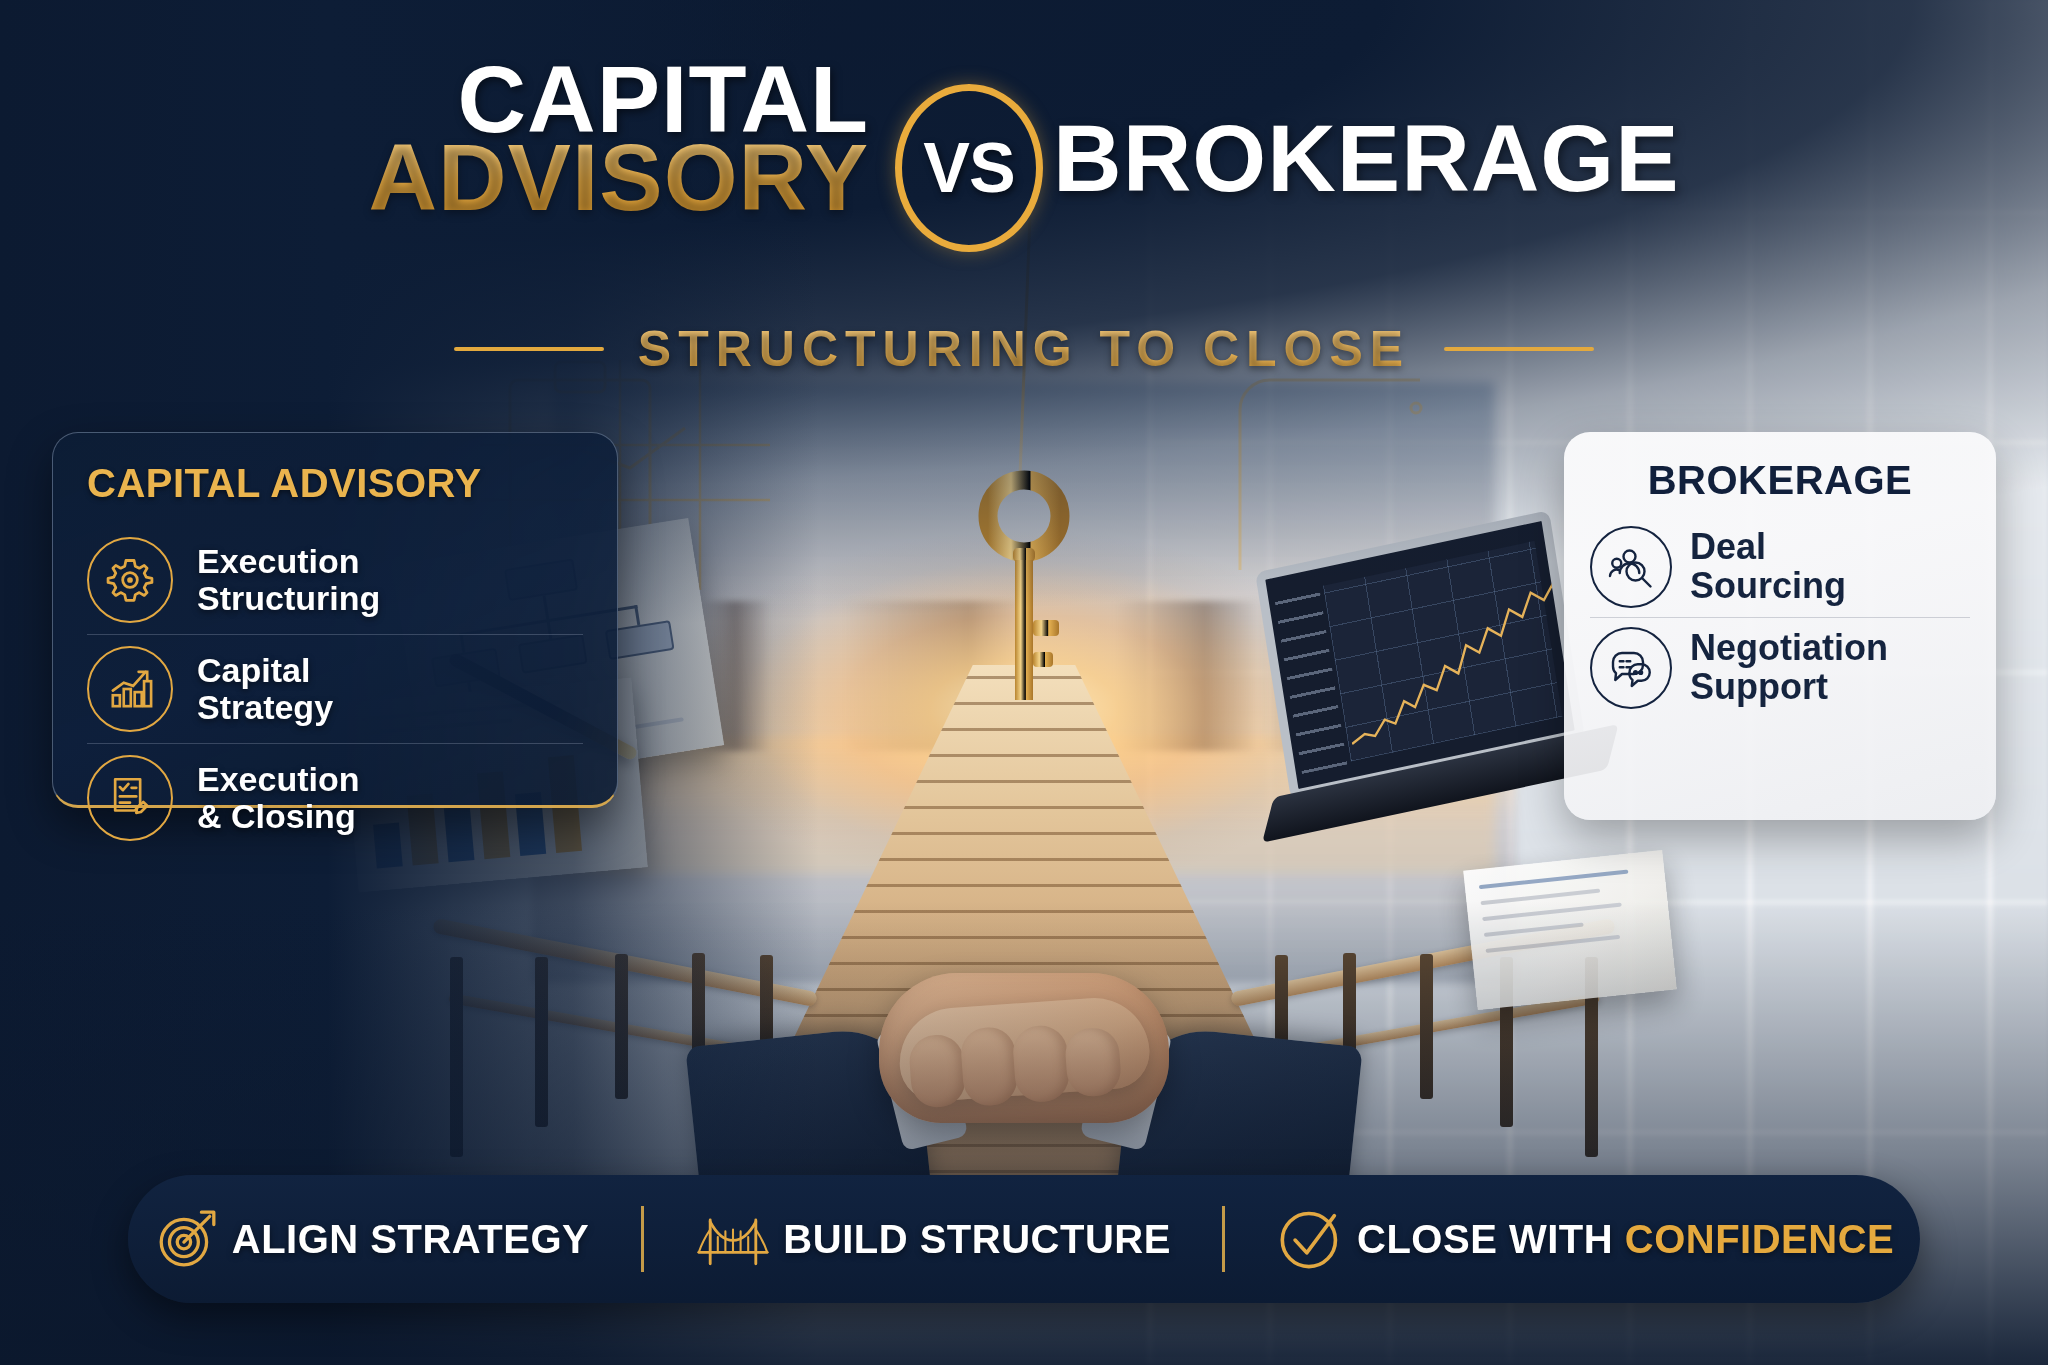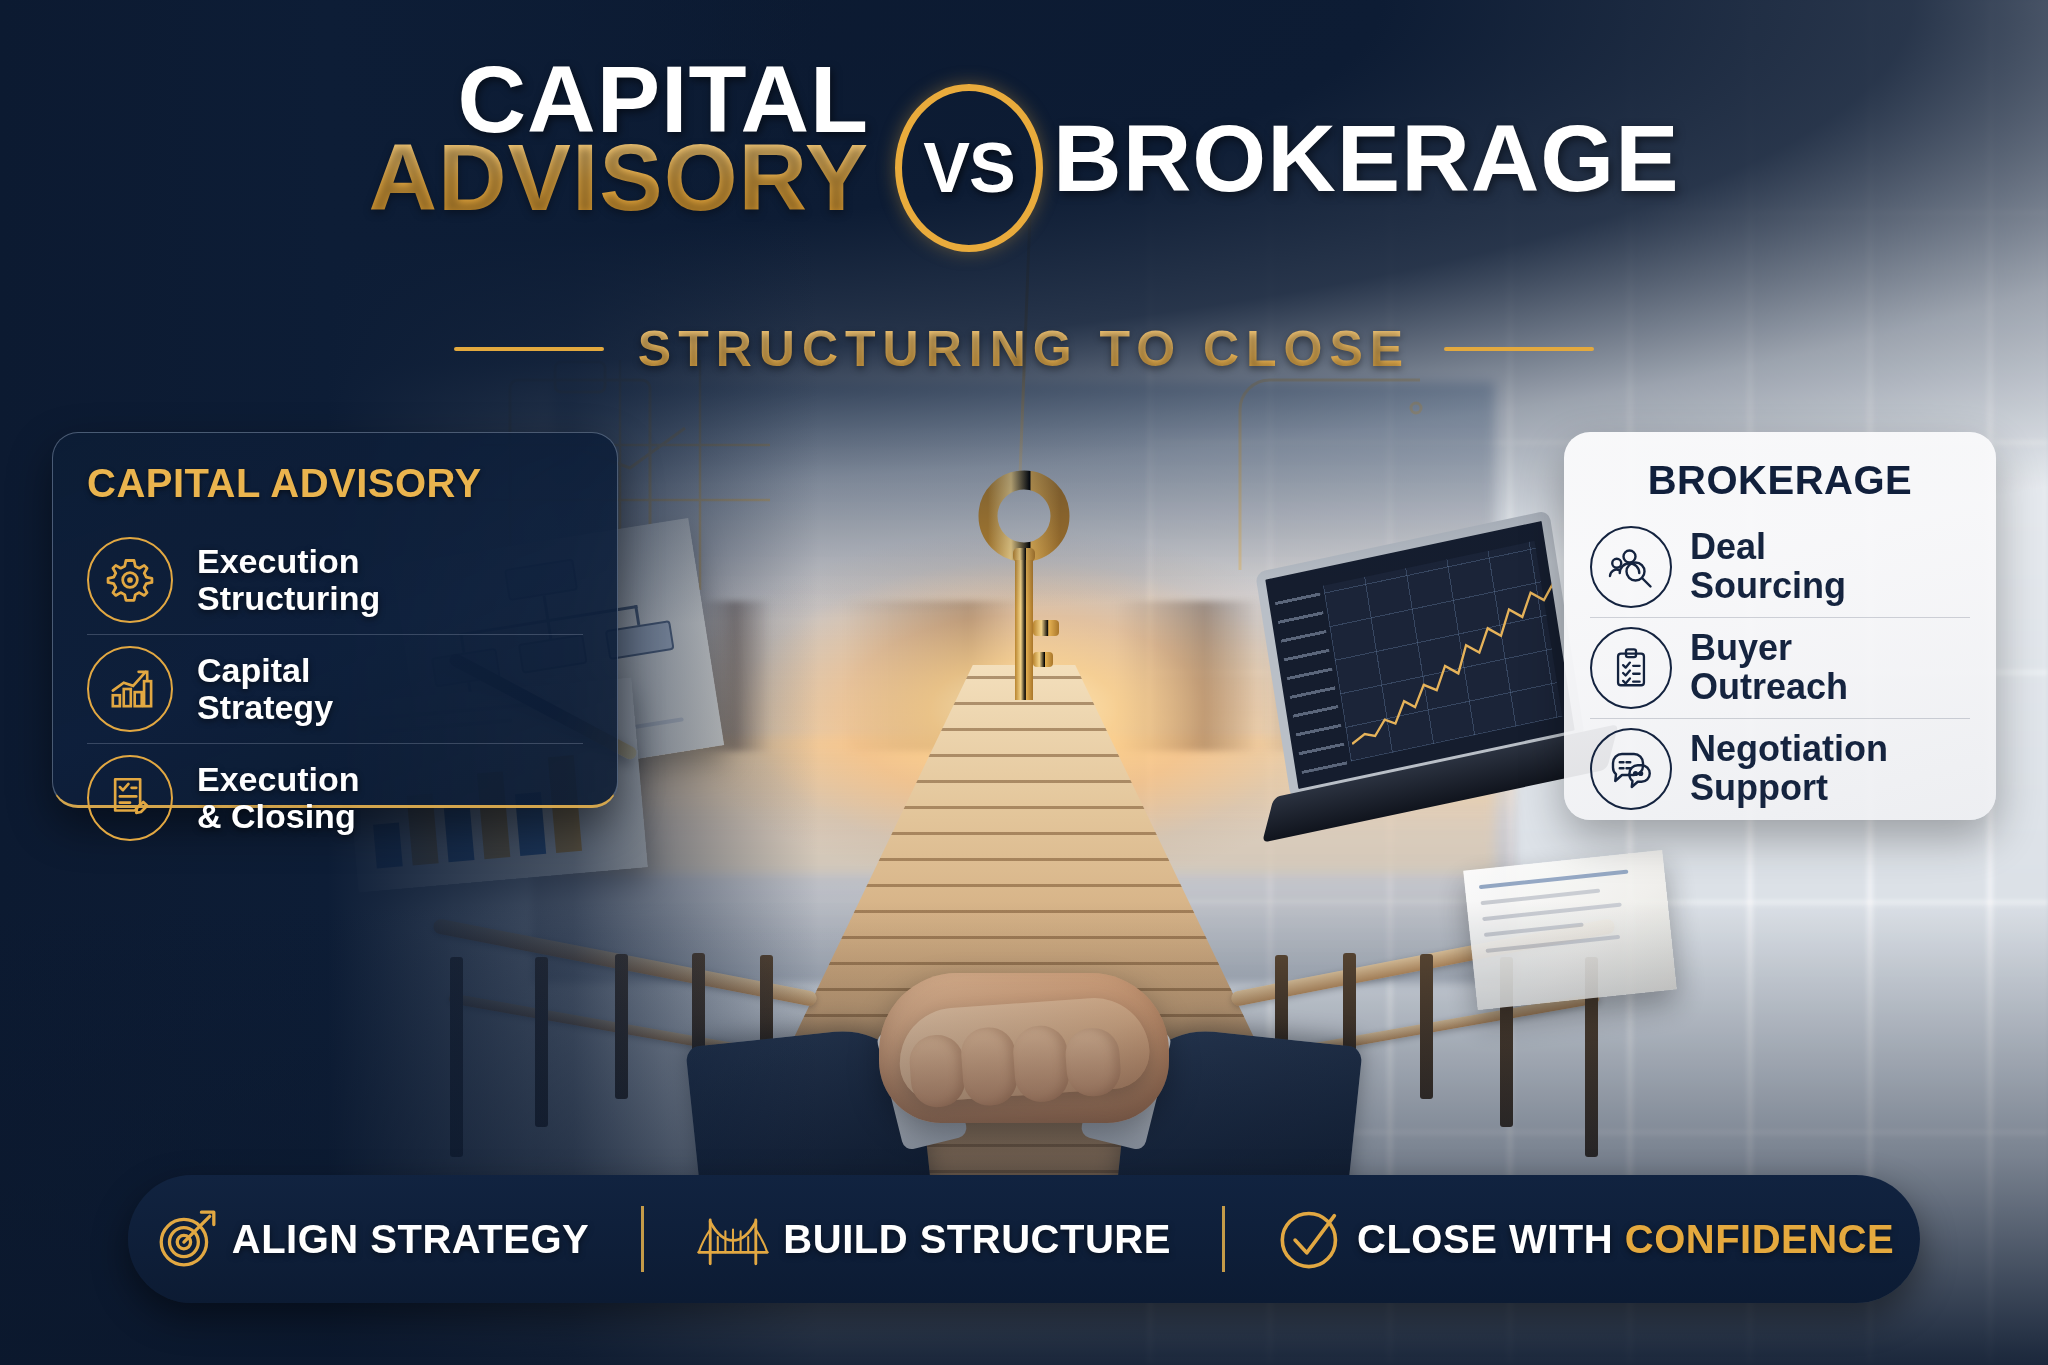--- a/index.html
+++ b/index.html
@@ -542,38 +542,20 @@
           <circle cx="38" cy="38" r="12"></circle>
           <path d="M47 47 L58 58"></path>
         </svg>
       </div>
       <div class="row-label">
         <span>Deal</span><br>
         <span>Sourcing</span>
       </div>
     </div>
 
-    <div class="row">
-      <div class="ico">
-        <svg viewBox="0 0 64 64" width="46" height="46" fill="none" stroke="#14233f" stroke-width="3.2" stroke-linecap="round" stroke-linejoin="round">
-          <rect x="14" y="12" width="36" height="44" rx="4"></rect>
-          <rect x="25" y="6" width="14" height="11" rx="3"></rect>
-          <path d="M21 28 l3.5 3.5 6-7"></path>
-          <path d="M35 29 H44"></path>
-          <path d="M21 39 l3.5 3.5 6-7"></path>
-          <path d="M35 40 H44"></path>
-          <path d="M21 50 l3.5 3.5 6-7"></path>
-          <path d="M35 51 H44"></path>
-        </svg>
-      </div>
-      <div class="row-label">
-        <span>Buyer</span><br>
-        <span>Outreach</span>
-      </div>
-    </div>
 
     <div class="row">
       <div class="ico">
         <svg viewBox="0 0 64 64" width="48" height="48" fill="none" stroke="#14233f" stroke-width="3.2" stroke-linecap="round" stroke-linejoin="round">
           <path d="M8 24 a12 12 0 0 1 12 -12 h16 a12 12 0 0 1 12 12 v4 a12 12 0 0 1 -12 12 h-16 l-9 8 1-9 a12 12 0 0 1 -4 -9z"></path>
           <path d="M17 23 h5 M26 23 h5 M17 31 h5 M26 31 h5"></path>
           <path d="M36 40 a11 11 0 0 1 11 -11 h5 a11 11 0 0 1 11 11 a11 11 0 0 1 -11 11 h-5 l-8 7 1-8 a11 11 0 0 1 -4 -10z" transform="translate(-6,-2)"></path>
           <circle cx="38" cy="38" r="1.8" fill="#14233f"></circle>
           <circle cx="45" cy="38" r="1.8" fill="#14233f"></circle>
         </svg>

